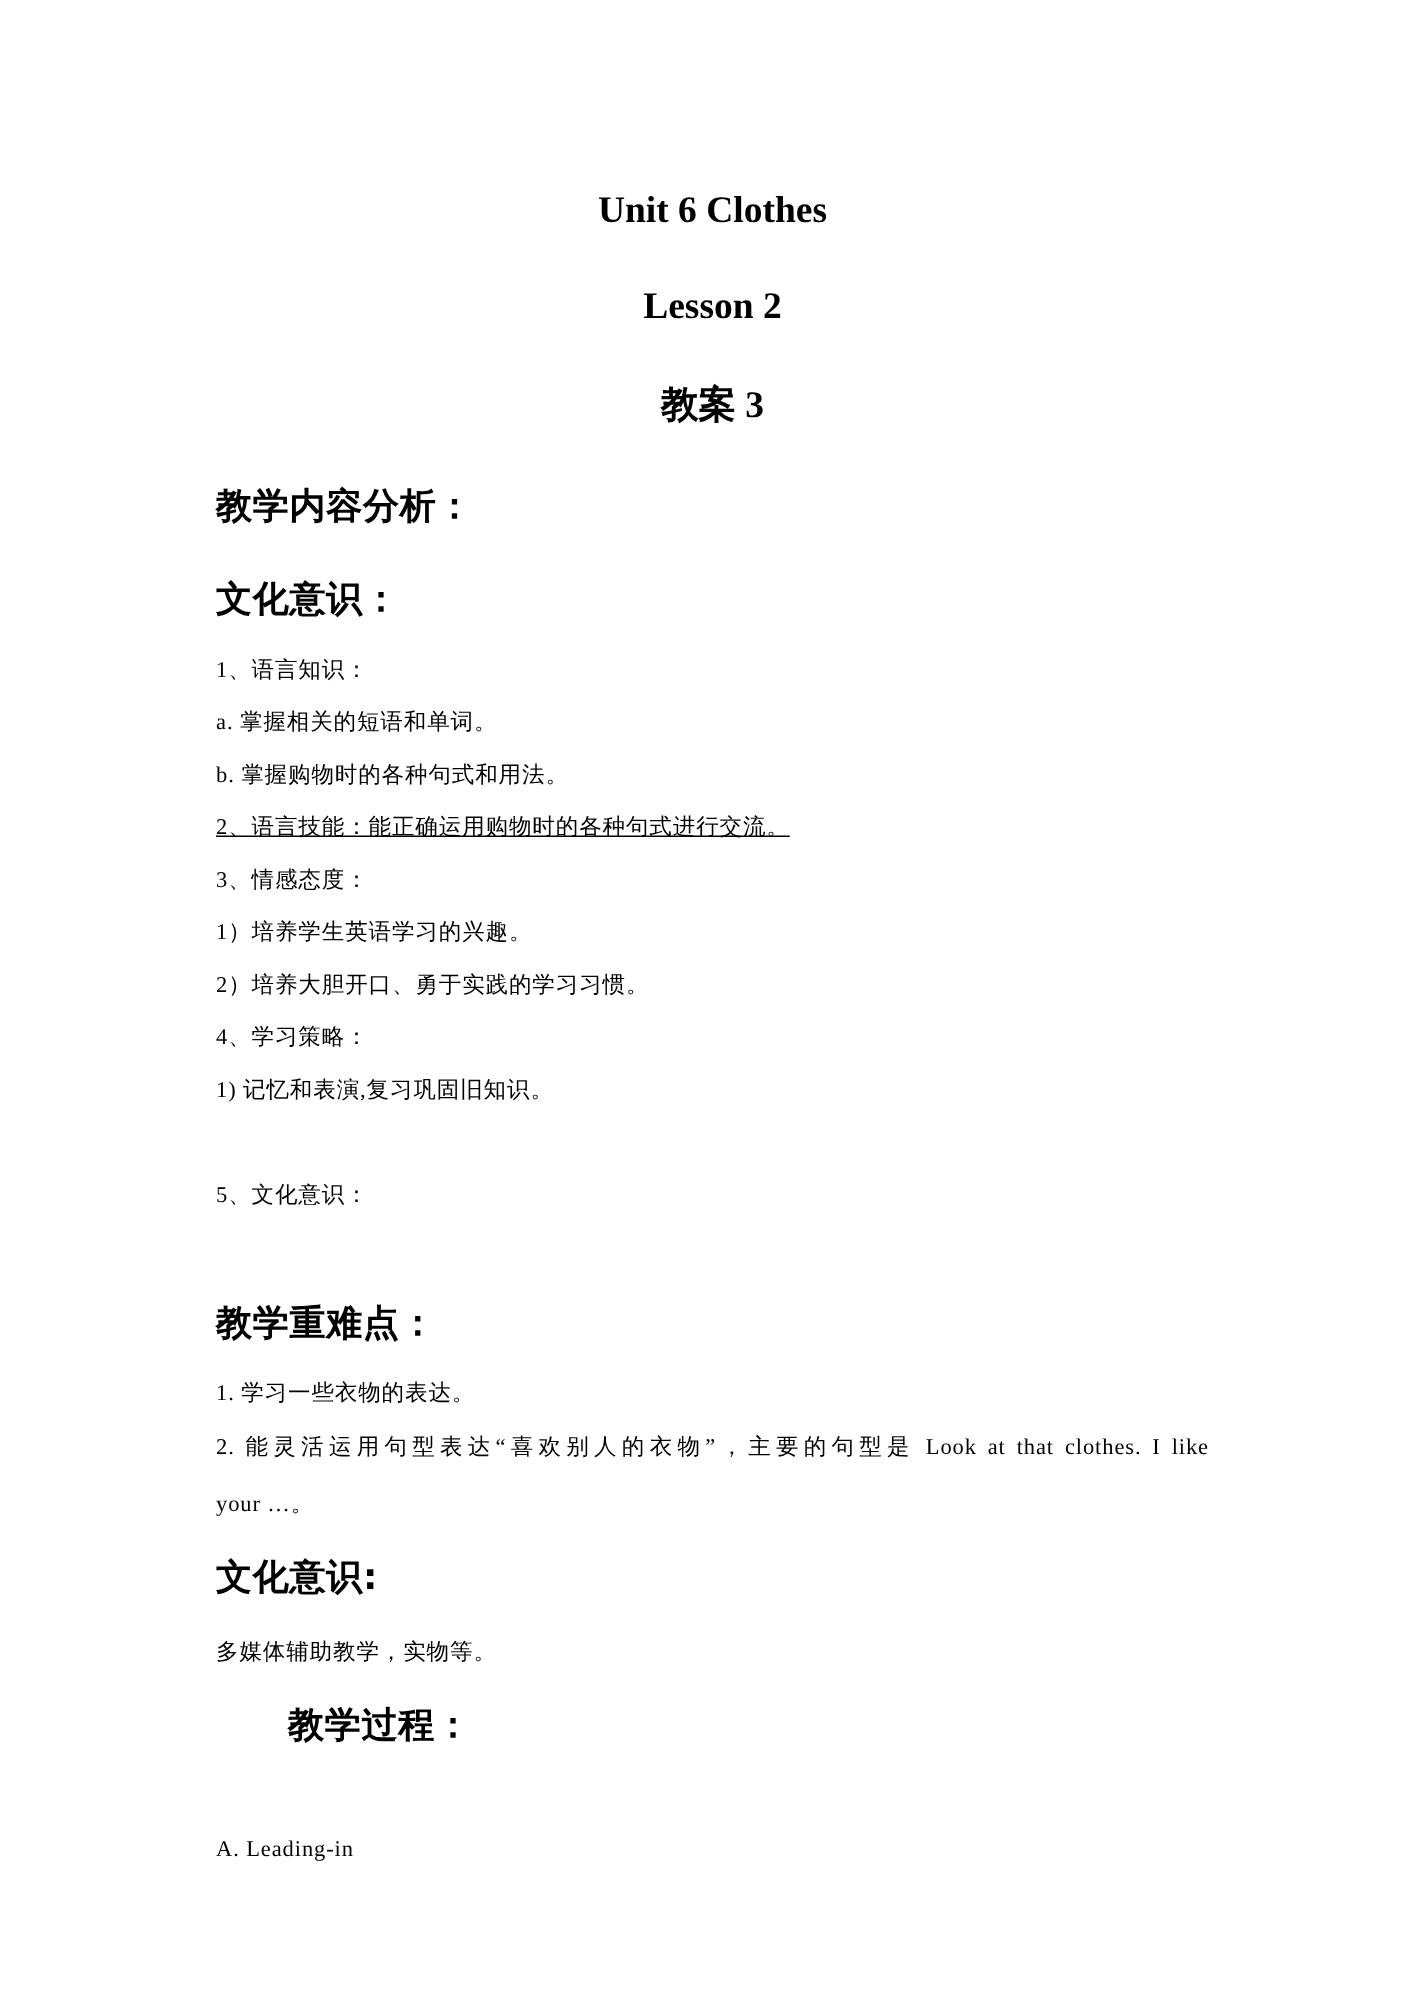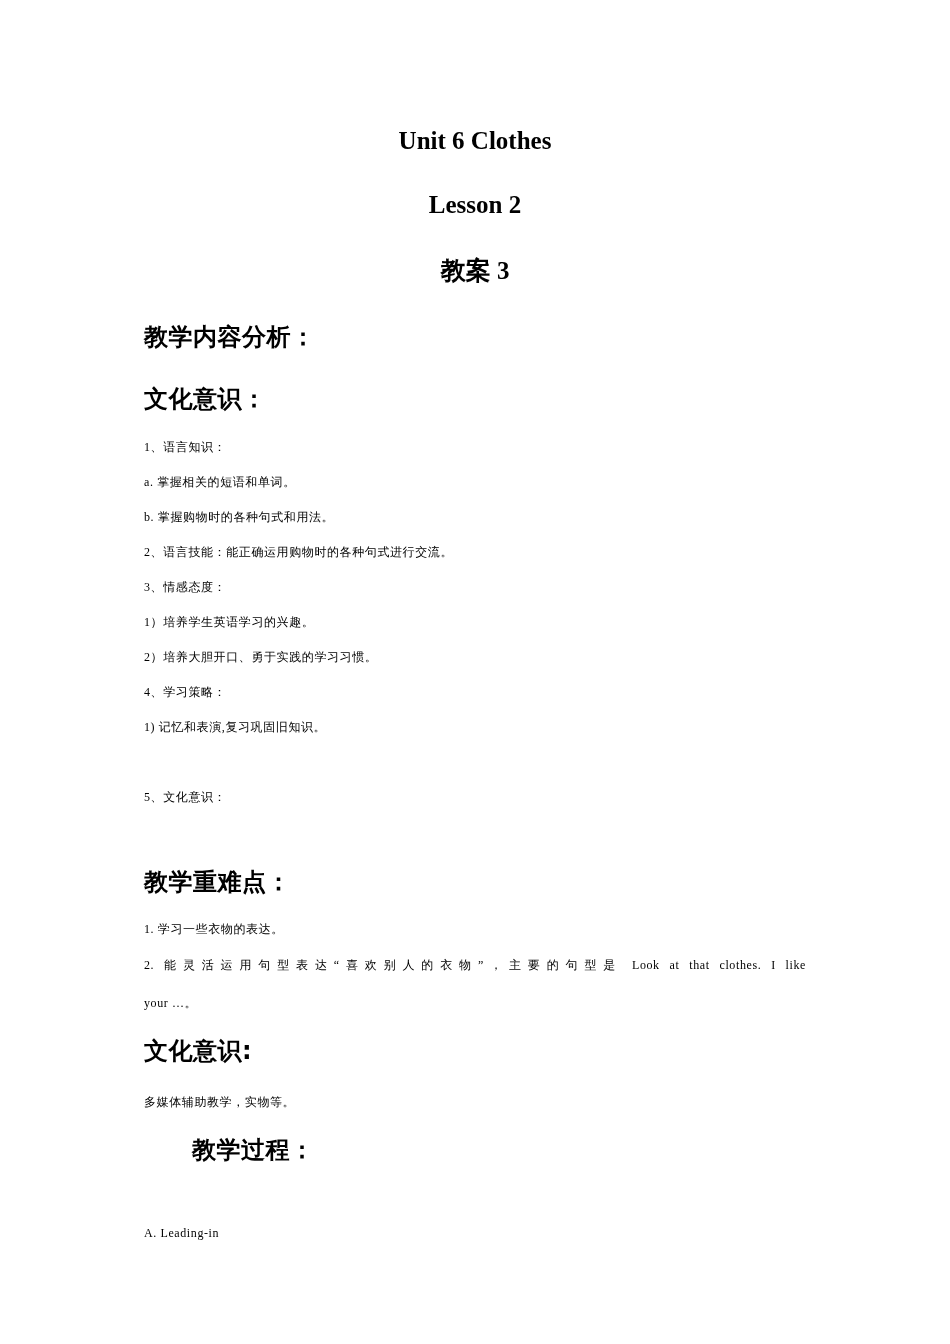--- a/index.html
+++ b/index.html
@@ -36,21 +36,21 @@
       left: 144px;
       font-weight: bold;
       font-size: 24px;
       line-height: 26px;
       font-family: "DejaVu Sans", "Liberation Sans", sans-serif;
       letter-spacing: 0.5px;
     }
     .line {
       position: absolute;
       left: 144px;
-      font-size: 12px;
+      font-size: 15px;
       line-height: 20px;
       font-family: "Liberation Serif", "DejaVu Serif", serif;
       white-space: nowrap;
       letter-spacing: 0.6px;
     }
     .justified {
       width: 662px;
       text-align: justify;
       text-align-last: justify;
       white-space: normal;
@@ -65,21 +65,21 @@
   <div class="title" style="top:190px;">Lesson 2</div>
   <div class="title" style="top:256px;">教案 3</div>
 
   <div class="heading" style="top:324px;">教学内容分析：</div>
 
   <div class="heading" style="top:386px;">文化意识：</div>
 
   <div class="line" style="top:437px;">1、语言知识：</div>
   <div class="line" style="top:472px;">a. 掌握相关的短语和单词。</div>
   <div class="line" style="top:507px;">b. 掌握购物时的各种句式和用法。</div>
-  <div class="line" style="top:542px;">2、语言技能：能正确运用购物时的各种句式进行交流。</div>
+  <div class="line" style="top:542px;text-decoration:underline;">2、语言技能：能正确运用购物时的各种句式进行交流。</div>
   <div class="line" style="top:577px;">3、情感态度：</div>
   <div class="line" style="top:612px;">1）培养学生英语学习的兴趣。</div>
   <div class="line" style="top:647px;">2）培养大胆开口、勇于实践的学习习惯。</div>
   <div class="line" style="top:682px;">4、学习策略：</div>
   <div class="line" style="top:717px;">1) 记忆和表演,复习巩固旧知识。</div>
   <div class="line" style="top:787px;">5、文化意识：</div>
 
   <div class="heading" style="top:869px;">教学重难点：</div>
 
   <div class="line" style="top:919px;">1. 学习一些衣物的表达。</div>

